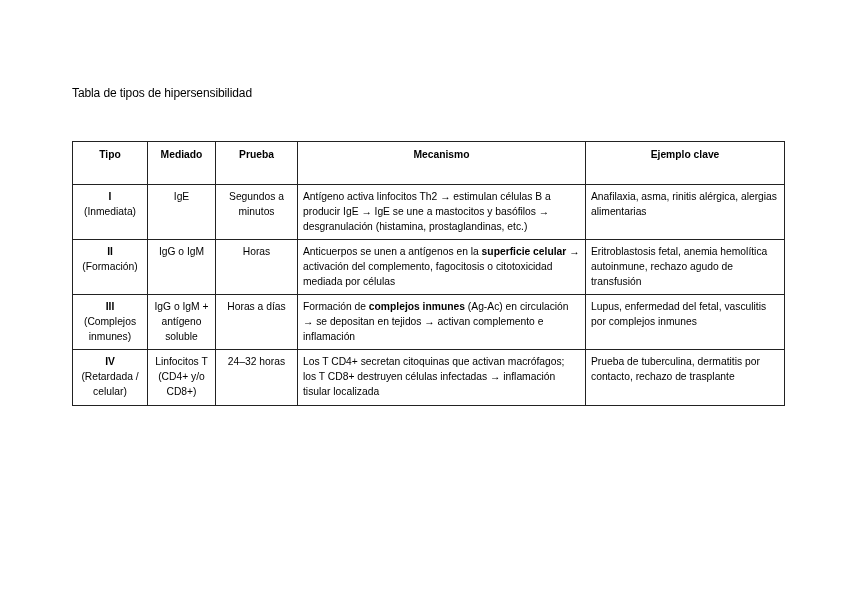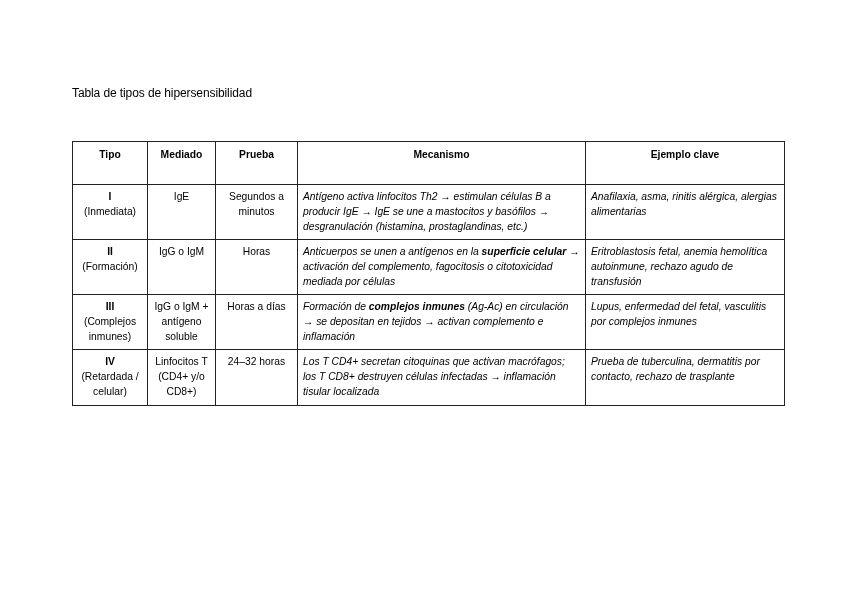--- a/index.html
+++ b/index.html
@@ -40,21 +40,21 @@
     padding: 4px 5px 4px 5px;
     overflow: hidden;
   }
   .hs-table th {
     font-weight: bold;
     text-align: center;
     height: 33px;
     padding-top: 5px;
   }
   .hs-table td.center { text-align: center; }
-  .hs-table td.left { text-align: left; font-style: italic; }
+  .hs-table td.left { text-align: left; }
   .hs-table tr.r1 td { height: 46px; }
   .hs-table tr.r2 td { height: 46px; }
   .hs-table tr.r3 td { height: 46px; }
   .hs-table tr.r4 td { height: 47px; }
   .tipo-num { font-weight: bold; display: block; }
   .tipo-sub { display: block; }
   .bold { font-weight: bold; }
 </style>
 </head>
 <body>

